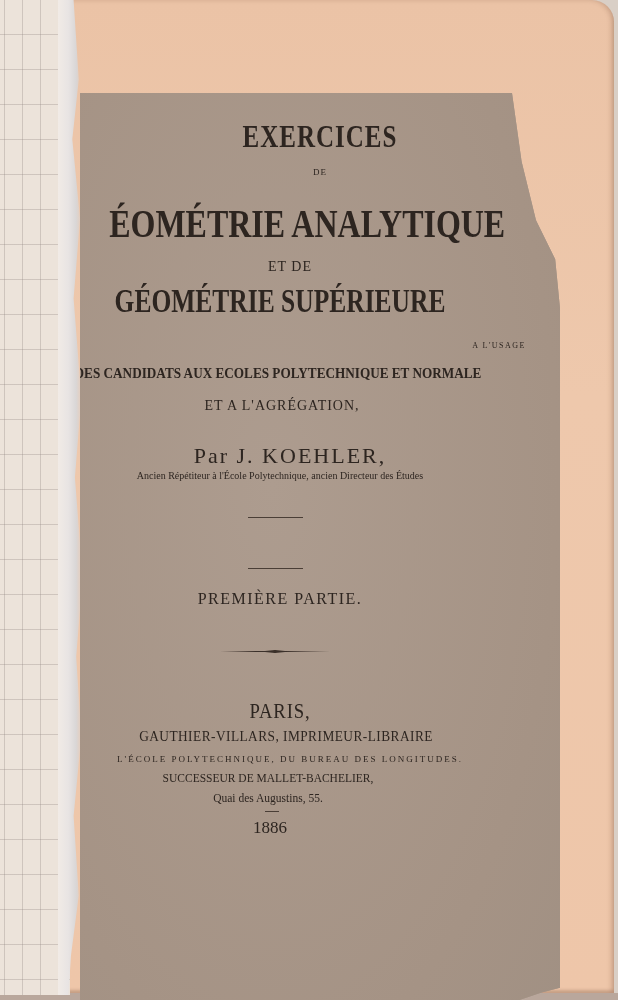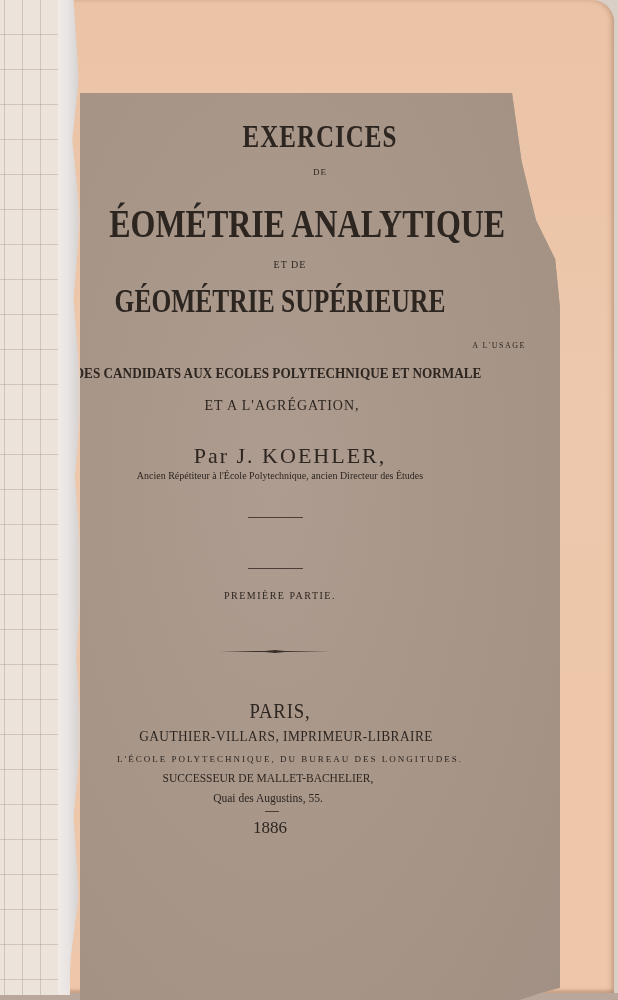--- a/index.html
+++ b/index.html
@@ -39,33 +39,33 @@
       position: absolute; left: 80px; top: 93px; width: 480px; height: 978px;
       background: #a8978a;
       background-image: radial-gradient(ellipse at 40% 40%, #ad9c8f 0%, #a59385 70%, #a09083 100%);
       clip-path: polygon(0 0, 90% 0, 92% 7%, 95% 13%, 99% 17%, 100% 22%, 100% 91.5%, 96% 92%, 90% 93%, 84% 94.5%, 78% 96.5%, 74% 99%, 72% 100%, 0 100%);
       color: #2d2520;
     }
     .line { position: absolute; left: 0; width: 100%; text-align: center; white-space: nowrap; }
     .t-exercices { top: 30px; font-size: 25px; letter-spacing: 1px; font-weight: bold; transform: scaleY(1.25); }
     .t-de { top: 74px; font-size: 9px; letter-spacing: 1px; }
     .t-geo1 { top: 107px; left: -14px; font-size: 39px; font-weight: bold; letter-spacing: 0px; transform: scaleX(0.82) scaleY(1.05); }
-    .t-etde { top: 166px; font-size: 10px; letter-spacing: 1px; left: -30px; }
+    .t-etde { top: 166px; font-size: 14px; letter-spacing: 1px; left: -30px; }
     .t-geo2 { top: 190px; left: -40px; font-size: 30px; font-weight: bold; transform: scaleX(0.85) scaleY(1.15); }
     .t-usage { top: 248px; left: -34px; font-size: 8px; letter-spacing: 1.5px; text-align: right; }
     .t-candidats { top: 272px; left: -42px; font-size: 15px; font-weight: bold; transform: scaleX(0.88); }
     .t-agreg { top: 305px; left: -38px; font-size: 14px; letter-spacing: 1px; }
     .t-par { top: 350px; left: -30px; font-size: 22px; letter-spacing: 2px; }
     .t-role1 { top: 377px; left: -40px; font-size: 10px; }
     .t-role2 { top: 395px; left: -40px; font-size: 8.5px; }
     .rule { position: absolute; height: 1px; background: #4a3e36; }
     .r1 { left: 168px; top: 424px; width: 55px; }
     .t-questions { top: 443px; left: -40px; font-size: 14px; font-weight: bold; letter-spacing: 1px; }
     .r2 { left: 168px; top: 475px; width: 55px; }
-    .t-partie { top: 497px; left: -40px; font-size: 10px; letter-spacing: 1.5px; }
+    .t-partie { top: 497px; left: -40px; font-size: 16px; letter-spacing: 1.5px; }
     .ornament { position: absolute; left: 140px; top: 557px; width: 110px; height: 3px; }
     .t-paris { top: 605px; left: -40px; font-size: 22px; letter-spacing: 1px; transform: scaleX(0.85); }
     .t-gauthier { top: 635px; left: -34px; font-size: 14.5px; letter-spacing: 0.5px; transform: scaleX(0.92); }
     .t-ecole { top: 661px; left: -30px; font-size: 9px; letter-spacing: 2px; }
     .t-succ { top: 678px; left: -52px; font-size: 12.5px; transform: scaleX(0.92); }
     .t-quai { top: 699px; left: -52px; font-size: 11.5px; }
     .r3 { left: 185px; top: 718px; width: 14px; }
     .t-year { top: 725px; left: -50px; font-size: 17px; }
   </style>
 </head>

